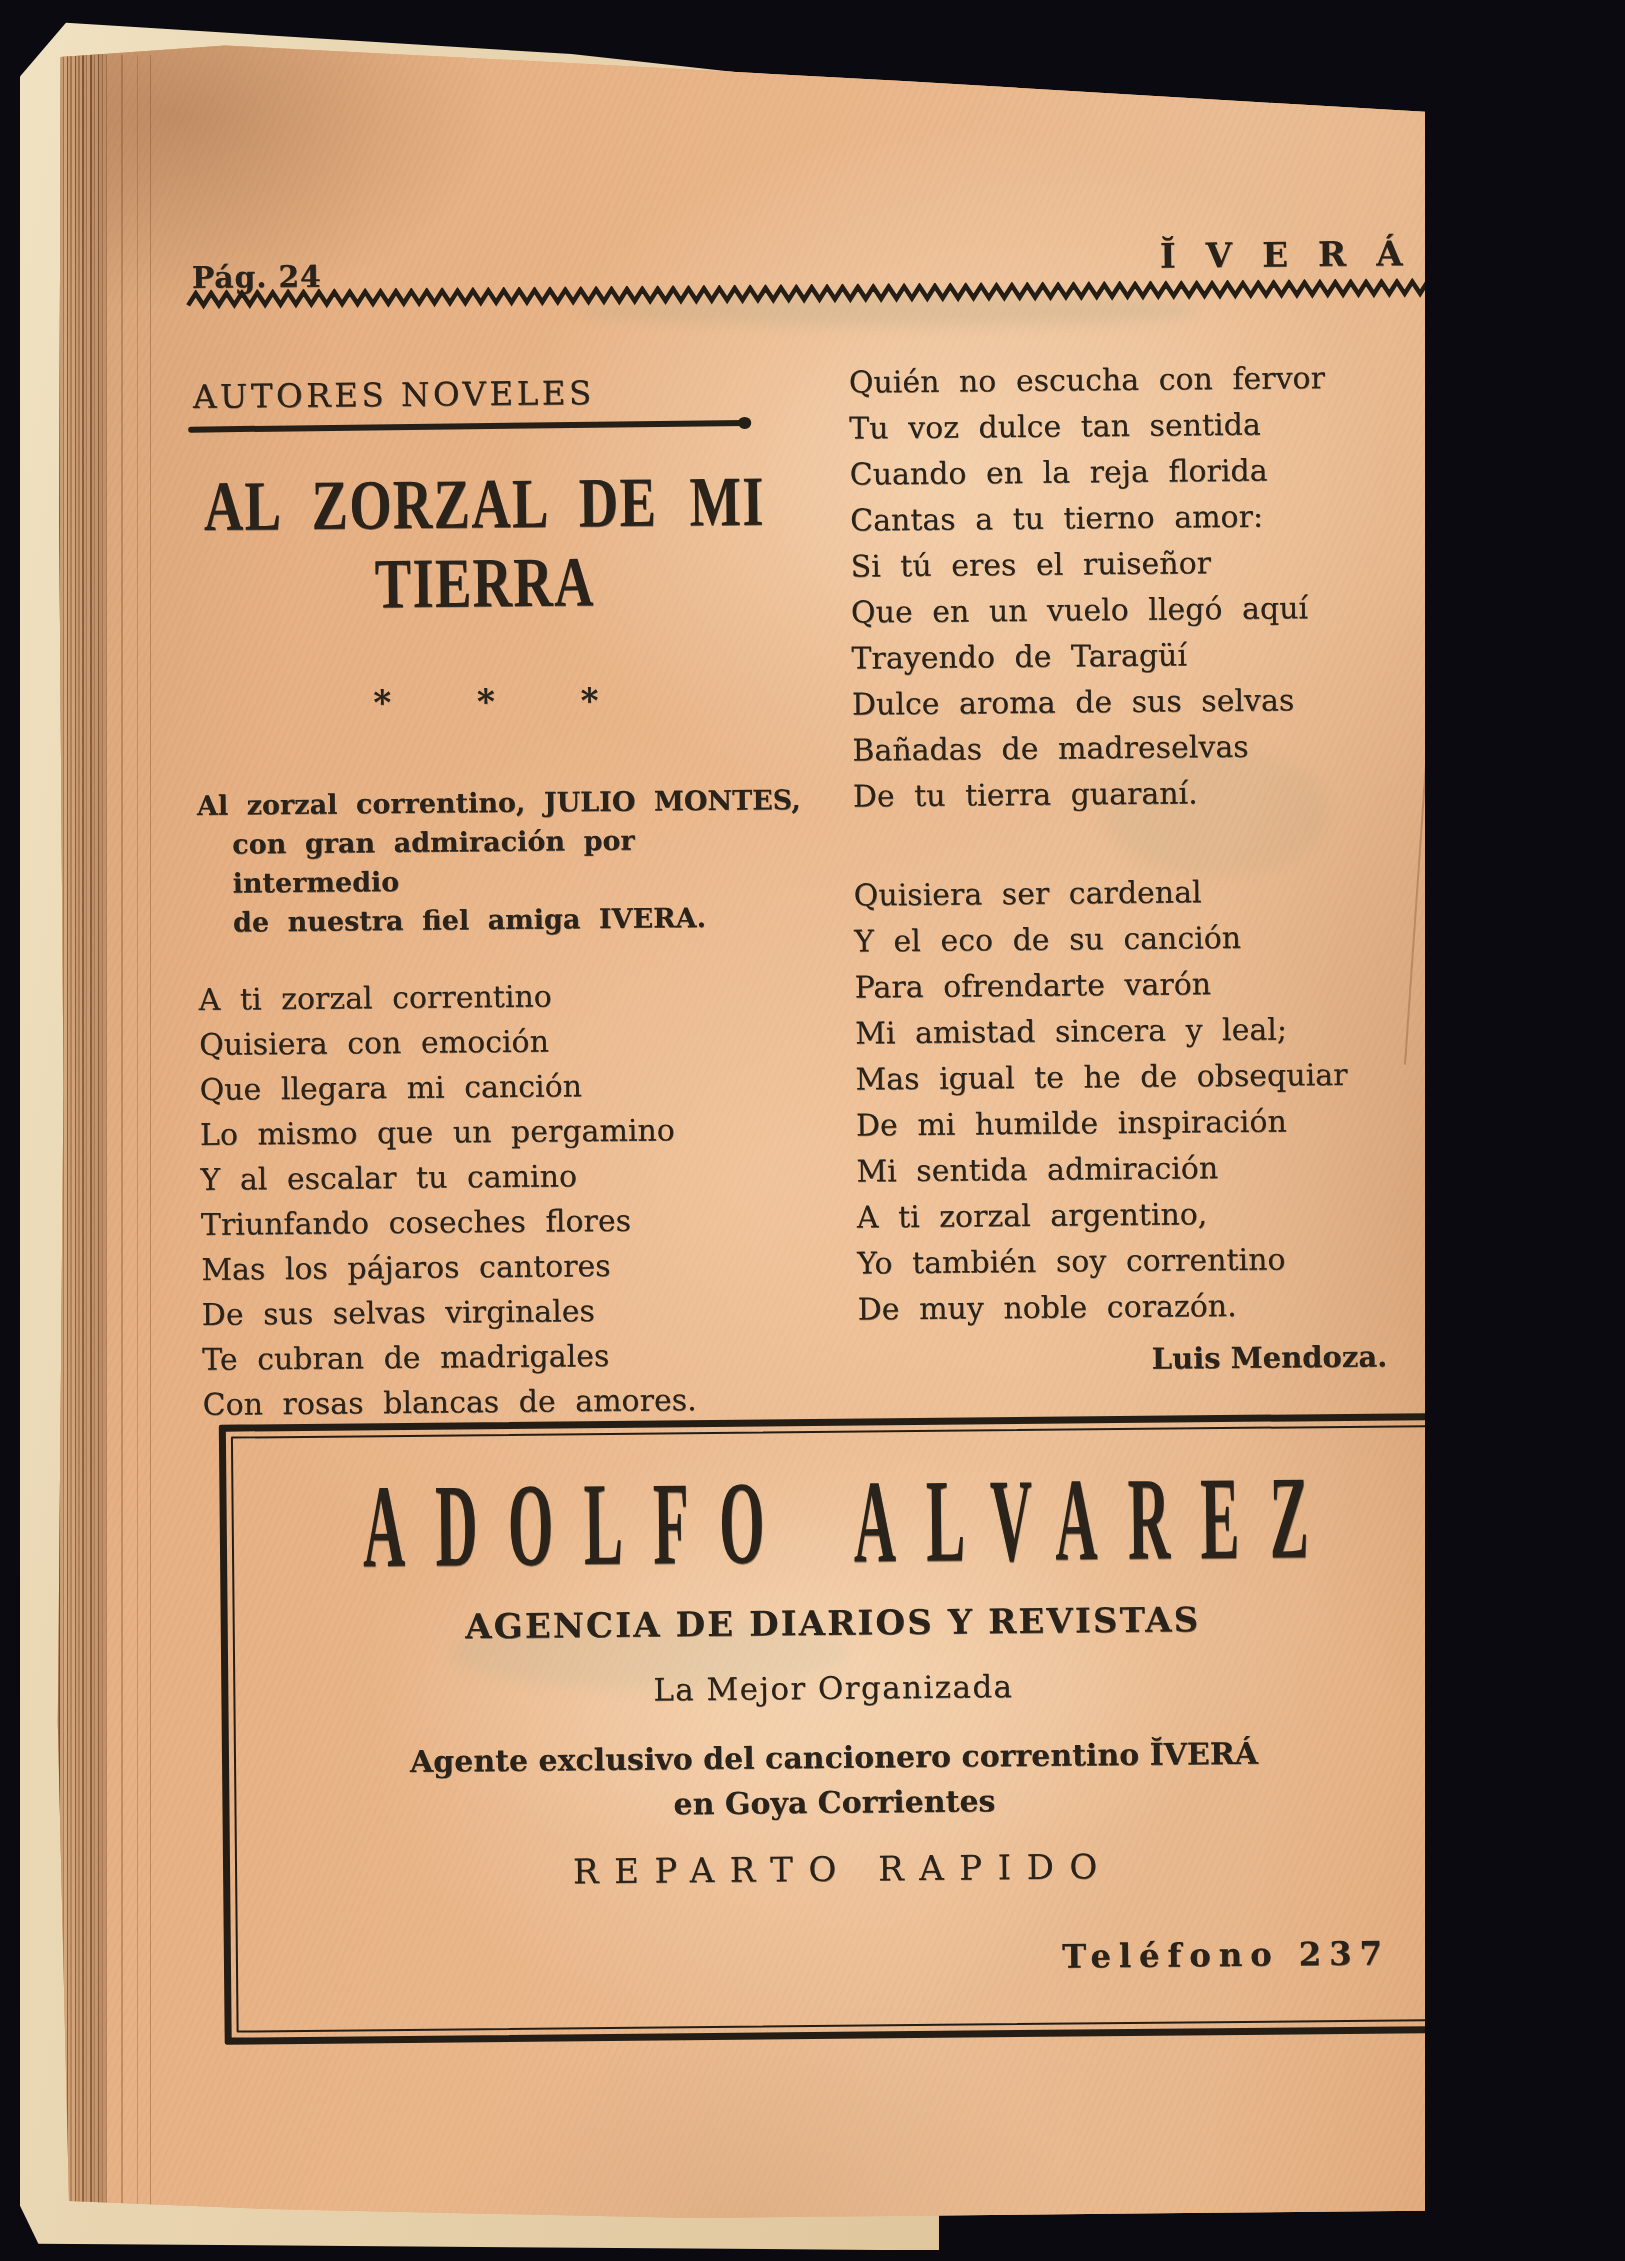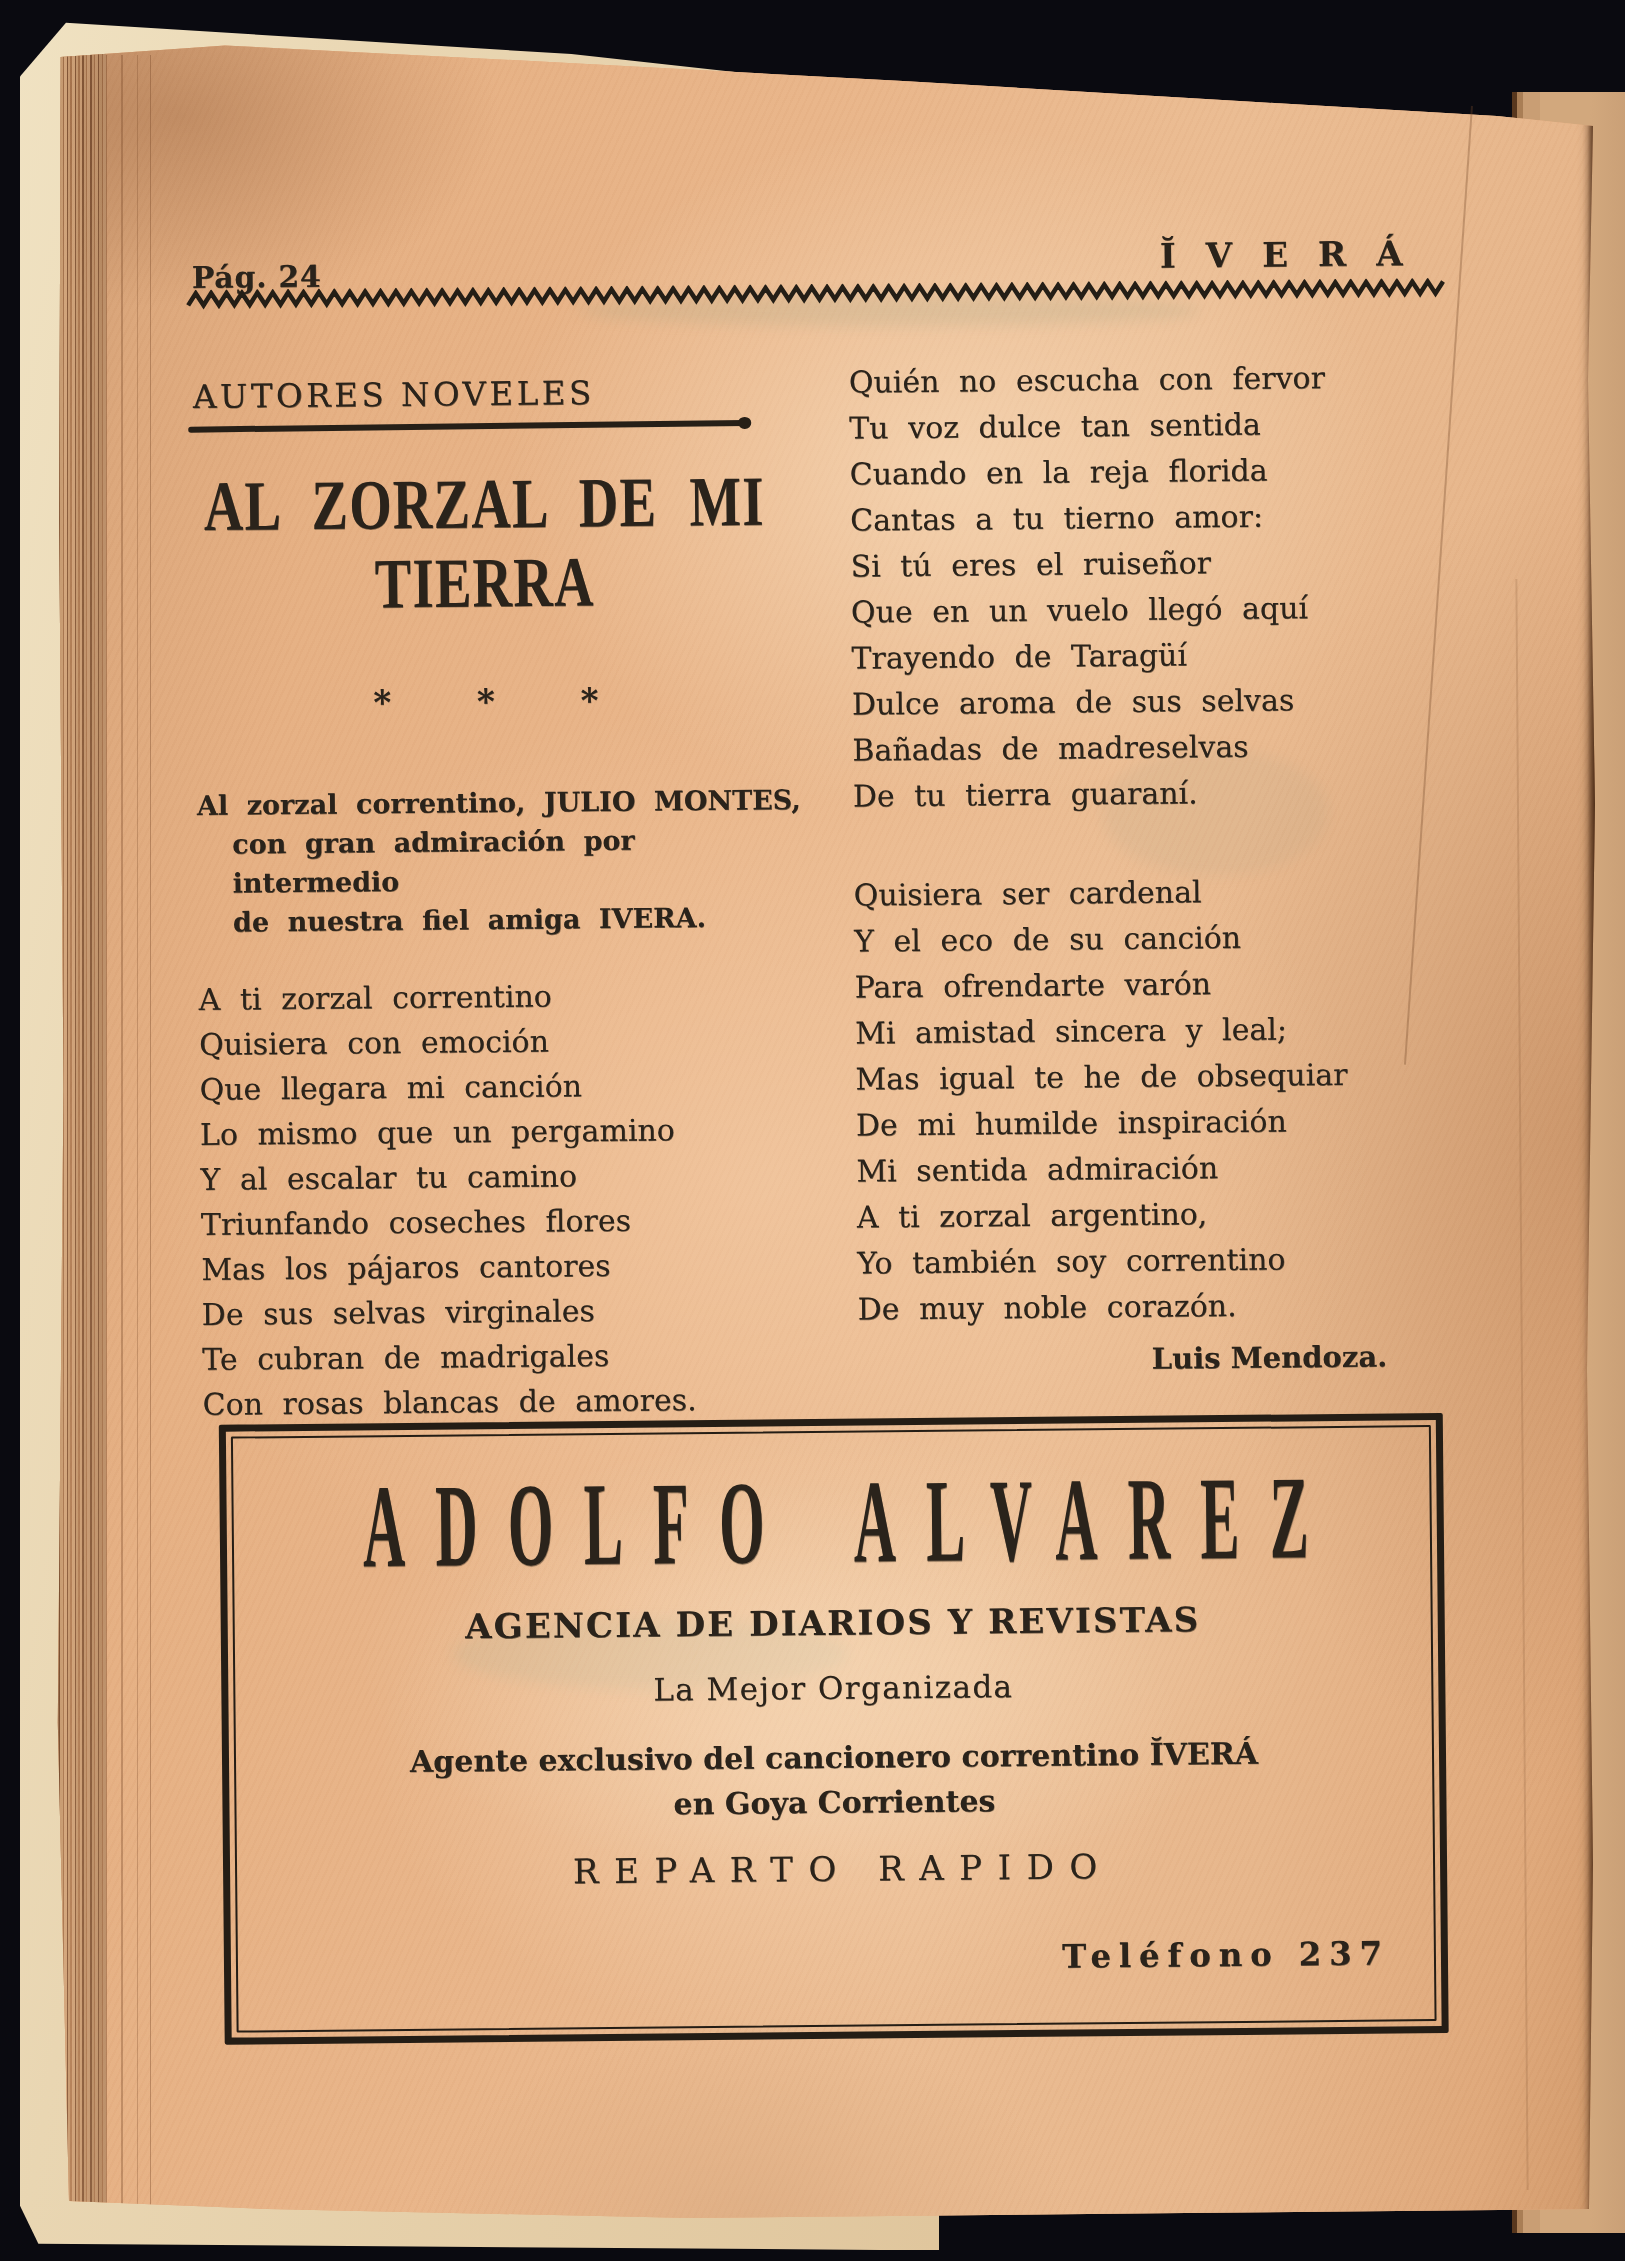--- a/index.html
+++ b/index.html
@@ -1,16 +1,16 @@
 <!DOCTYPE html>
 <html style="font-size:11.3px"><head>
 <meta charset="utf-8">
 <style>
   html,body{margin:0;padding:0;background:#0a0a10;}
-  .stage{position:relative;width:1625px;height:2261px;background:#0a0a10;overflow:hidden;
+  .stage{position:relative;width:1425px;height:2261px;background:#0a0a10;overflow:hidden;
          font-family:"DejaVu Serif", serif;}
   
   .under-sheet{position:absolute;left:20px;top:18.4px;width:919px;height:2232px;z-index:1;
     background:linear-gradient(100deg,#f0e2c2 0%,#e9d6b2 30%,#e0c69d 100%);
     clip-path:polygon(0 2.6%,5% 0.2%,60% 1.6%,100% 3.4%,100% 100%,2% 99.7%,0 98%);}
   .next-page-edge{position:absolute;left:1512px;top:92px;width:113px;height:2141px;z-index:1;
     background:linear-gradient(90deg,#58371d 0 5px,#a97e55 5px 11.3px,#c99e74 11.3px 28px,#d2a87d 28px 78px,#caa077 100%);}
   .page{position:absolute;left:55px;top:27px;width:1543px;height:2220px;z-index:2;
     background-color:#e4ac80;
     background-image:

